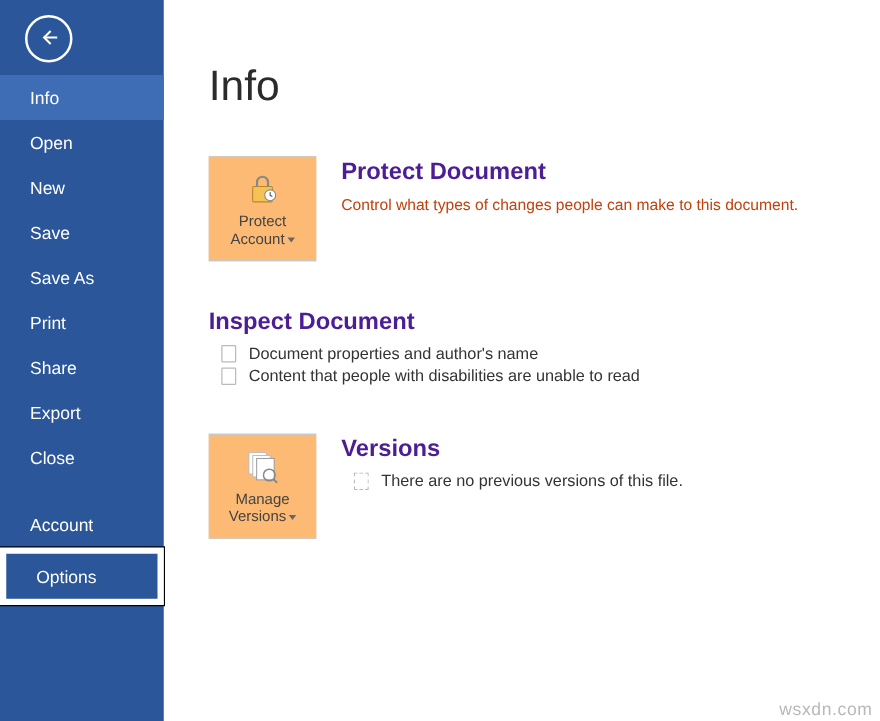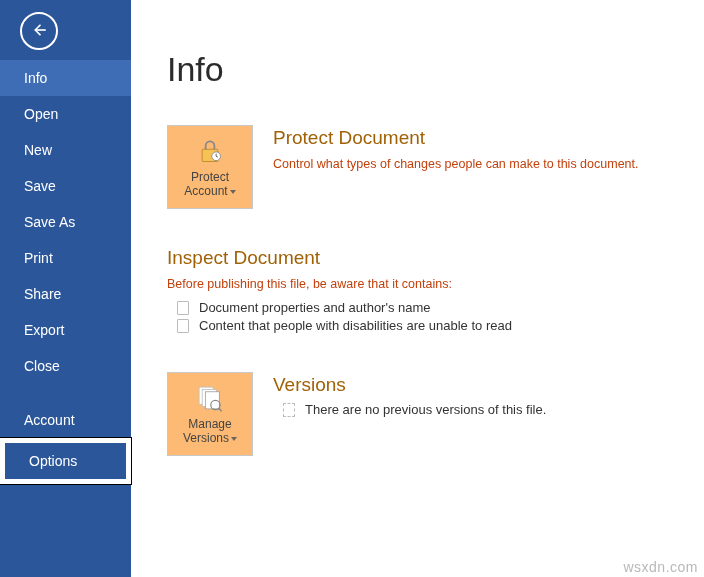--- a/index.html
+++ b/index.html
@@ -91,22 +91,22 @@
       width: 0; height: 0;
       border-left: 3px solid transparent;
       border-right: 3px solid transparent;
       border-top: 4px solid #666;
       vertical-align: middle;
       margin-left: 2px;
     }
     .section-body { flex: 1; padding-top: 2px; }
     .section-title {
       font-size: 19px;
-      font-weight: 400;
-      color: #a16207;
+      font-weight: 700;
+      color: #4c1d95;
       margin-bottom: 6px;
     }
     .section-desc { font-size: 12.5px; color: #c2410c; line-height: 1.5; }
     .bullet-list { margin-top: 6px; }
     .bullet-item {
       display: flex;
       align-items: flex-start;
       gap: 10px;
       margin: 3px 0 3px 10px;
     }
@@ -175,21 +175,20 @@
     </div>
     <div class="section-body">
       <div class="section-title">Protect Document</div>
       <div class="section-desc">Control what types of changes people can make to this document.</div>
     </div>
   </div>
 
   <div class="section">
     <div class="section-body">
       <div class="section-title">Inspect Document</div>
-      <div class="section-desc">Before publishing this file, be aware that it contains:</div>
       <div class="bullet-list" id="inspect-bullets">
           <div class="bullet-item">
             <div class="bullet-icon"></div>
             <span>Document properties and author's name</span>
           </div>
           <div class="bullet-item">
             <div class="bullet-icon"></div>
             <span>Content that people with disabilities are unable to read</span>
           </div>
         </div>

